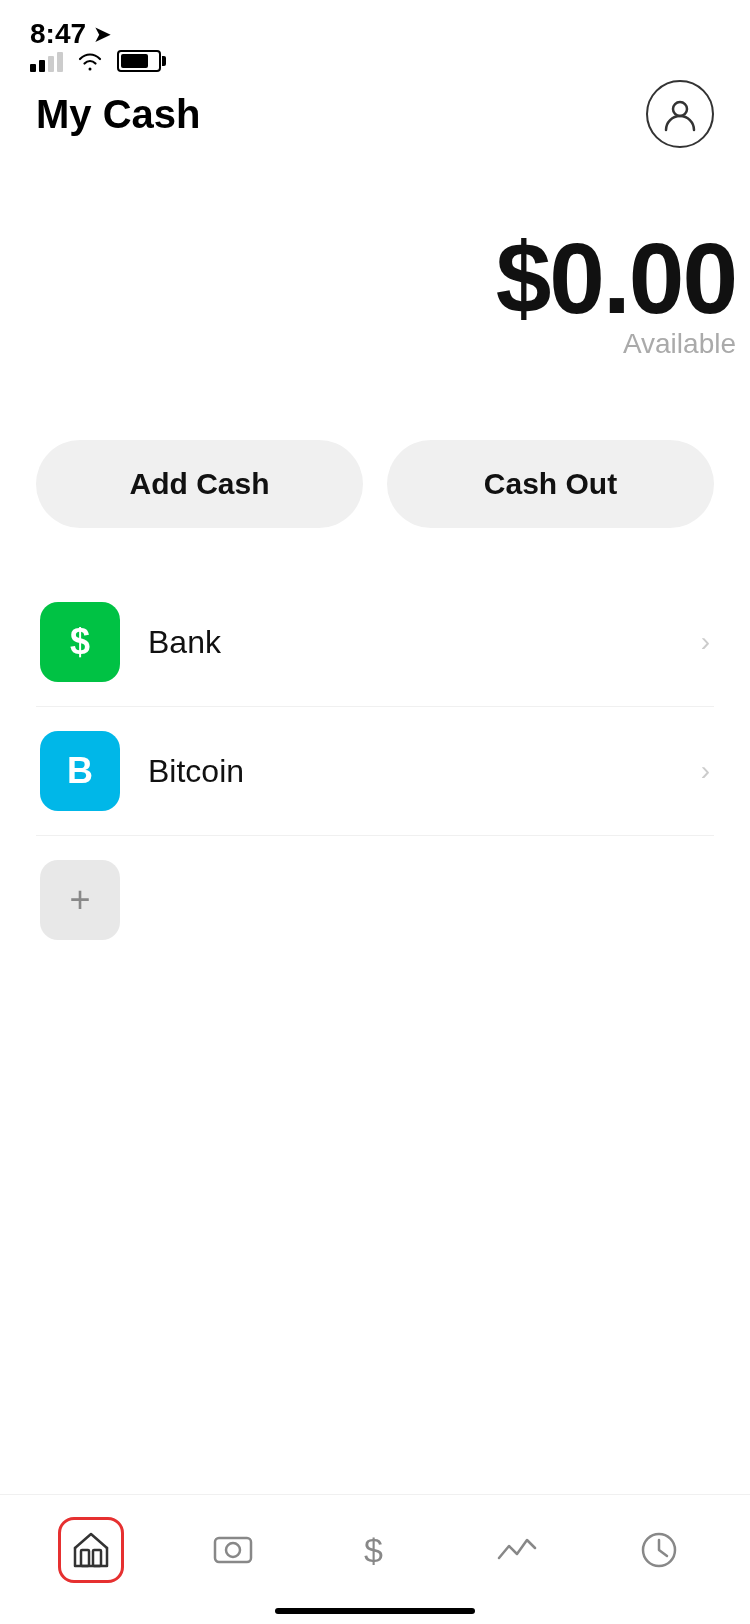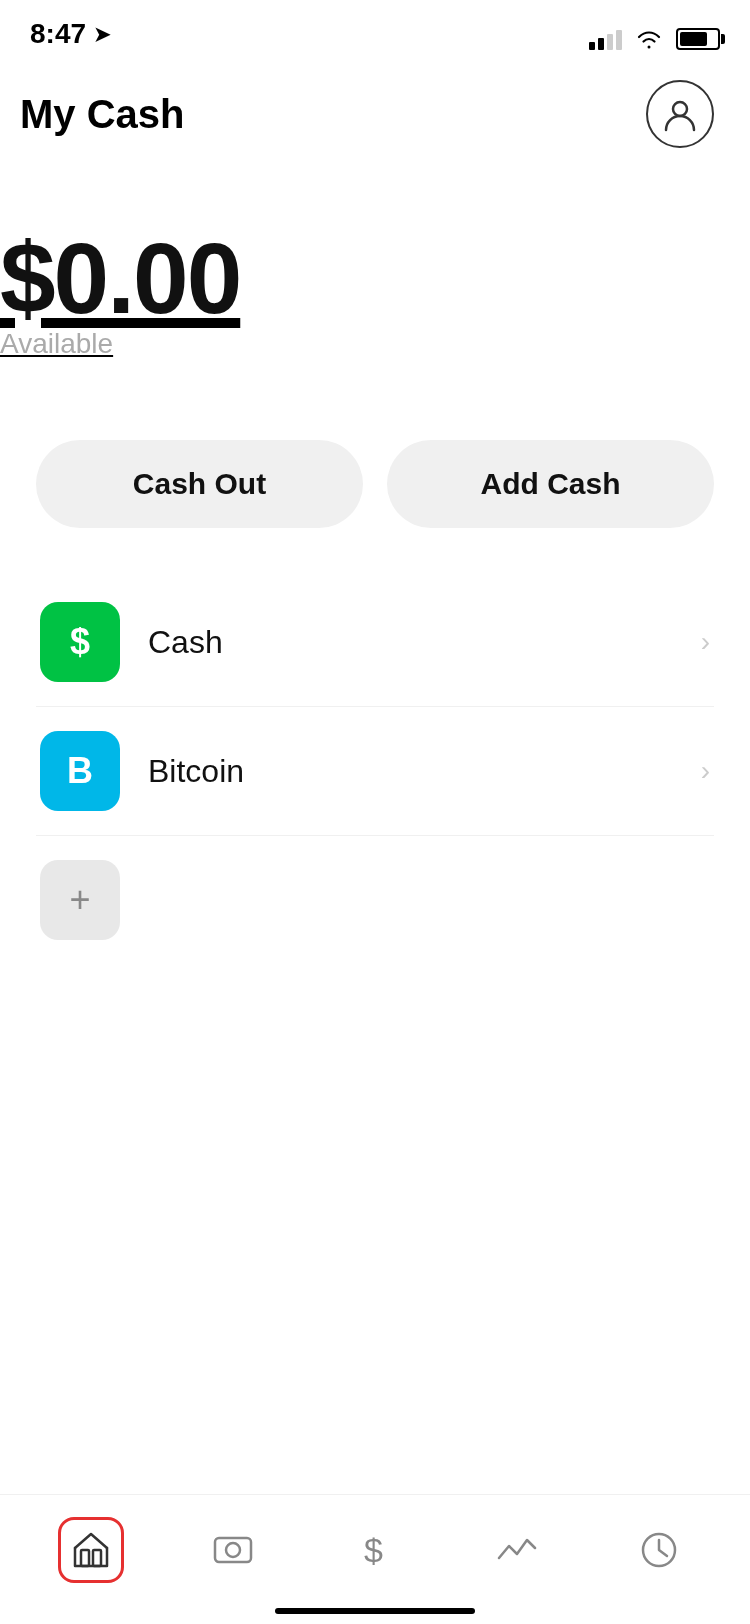--- a/index.html
+++ b/index.html
@@ -11,23 +11,24 @@
       background: #ffffff;
       font-family: -apple-system, BlinkMacSystemFont, 'Helvetica Neue', sans-serif;
       position: relative;
       overflow-x: hidden;
     }
 
     
     .status-bar {
       display: flex;
       justify-content: space-between;
-      align-items: flex-end;
+      align-items: flex-start;
       padding: 18px 30px 10px 30px;
       height: 60px;
+      flex-direction: column;
     }
     .status-time {
       font-size: 28px;
       font-weight: 600;
       color: #000;
       display: flex;
       align-items: center;
       gap: 8px;
     }
     .status-icons {
@@ -82,21 +83,21 @@
       width: 75%;
       background: #000;
       border-radius: 2px;
     }
 
     
     .header {
       display: flex;
       justify-content: space-between;
       align-items: center;
-      padding: 20px 36px 10px 20px;
+      padding: 20px 36px 10px 36px;
     }
     .header-title {
       font-size: 40px;
       font-weight: 700;
       color: #000;
     }
     .profile-btn {
       width: 68px;
       height: 68px;
       border-radius: 50%;
@@ -107,23 +108,22 @@
       cursor: pointer;
       background: transparent;
     }
     .profile-btn svg {
       width: 40px;
       height: 40px;
     }
 
     
     .balance-section {
-      text-align: left;
-      padding: 70px 0 30px 0;
-      text-decoration: underline;
+      text-align: right;
+      padding: 70px 14px 30px 0;
     }
     .balance-amount {
       font-size: 100px;
       font-weight: 700;
       color: #111;
       letter-spacing: -2px;
       line-height: 1;
     }
     .balance-label {
       font-size: 28px;
@@ -303,31 +303,31 @@
     </svg>
   </button>
 </div>
 
 <div class="balance-section">
   <div class="balance-amount">$0.00</div>
   <div class="balance-label">Available</div>
 </div>
 
 <div class="action-buttons">
+  <button class="action-btn">Add Cash</button>
   <button class="action-btn">Cash Out</button>
-  <button class="action-btn">Add Cash</button>
 </div>
 
 <div class="list-section">
 
   <div class="list-item">
     <div class="list-icon green">
       <span class="list-icon-text">$</span>
     </div>
-    <span class="list-label">Cash</span>
+    <span class="list-label">Bank</span>
     <span class="chevron">›</span>
   </div>
 
   <div class="divider"></div>
 
   <div class="list-item">
     <div class="list-icon blue">
       <span class="list-icon-text">B</span>
     </div>
     <span class="list-label">Bitcoin</span>

